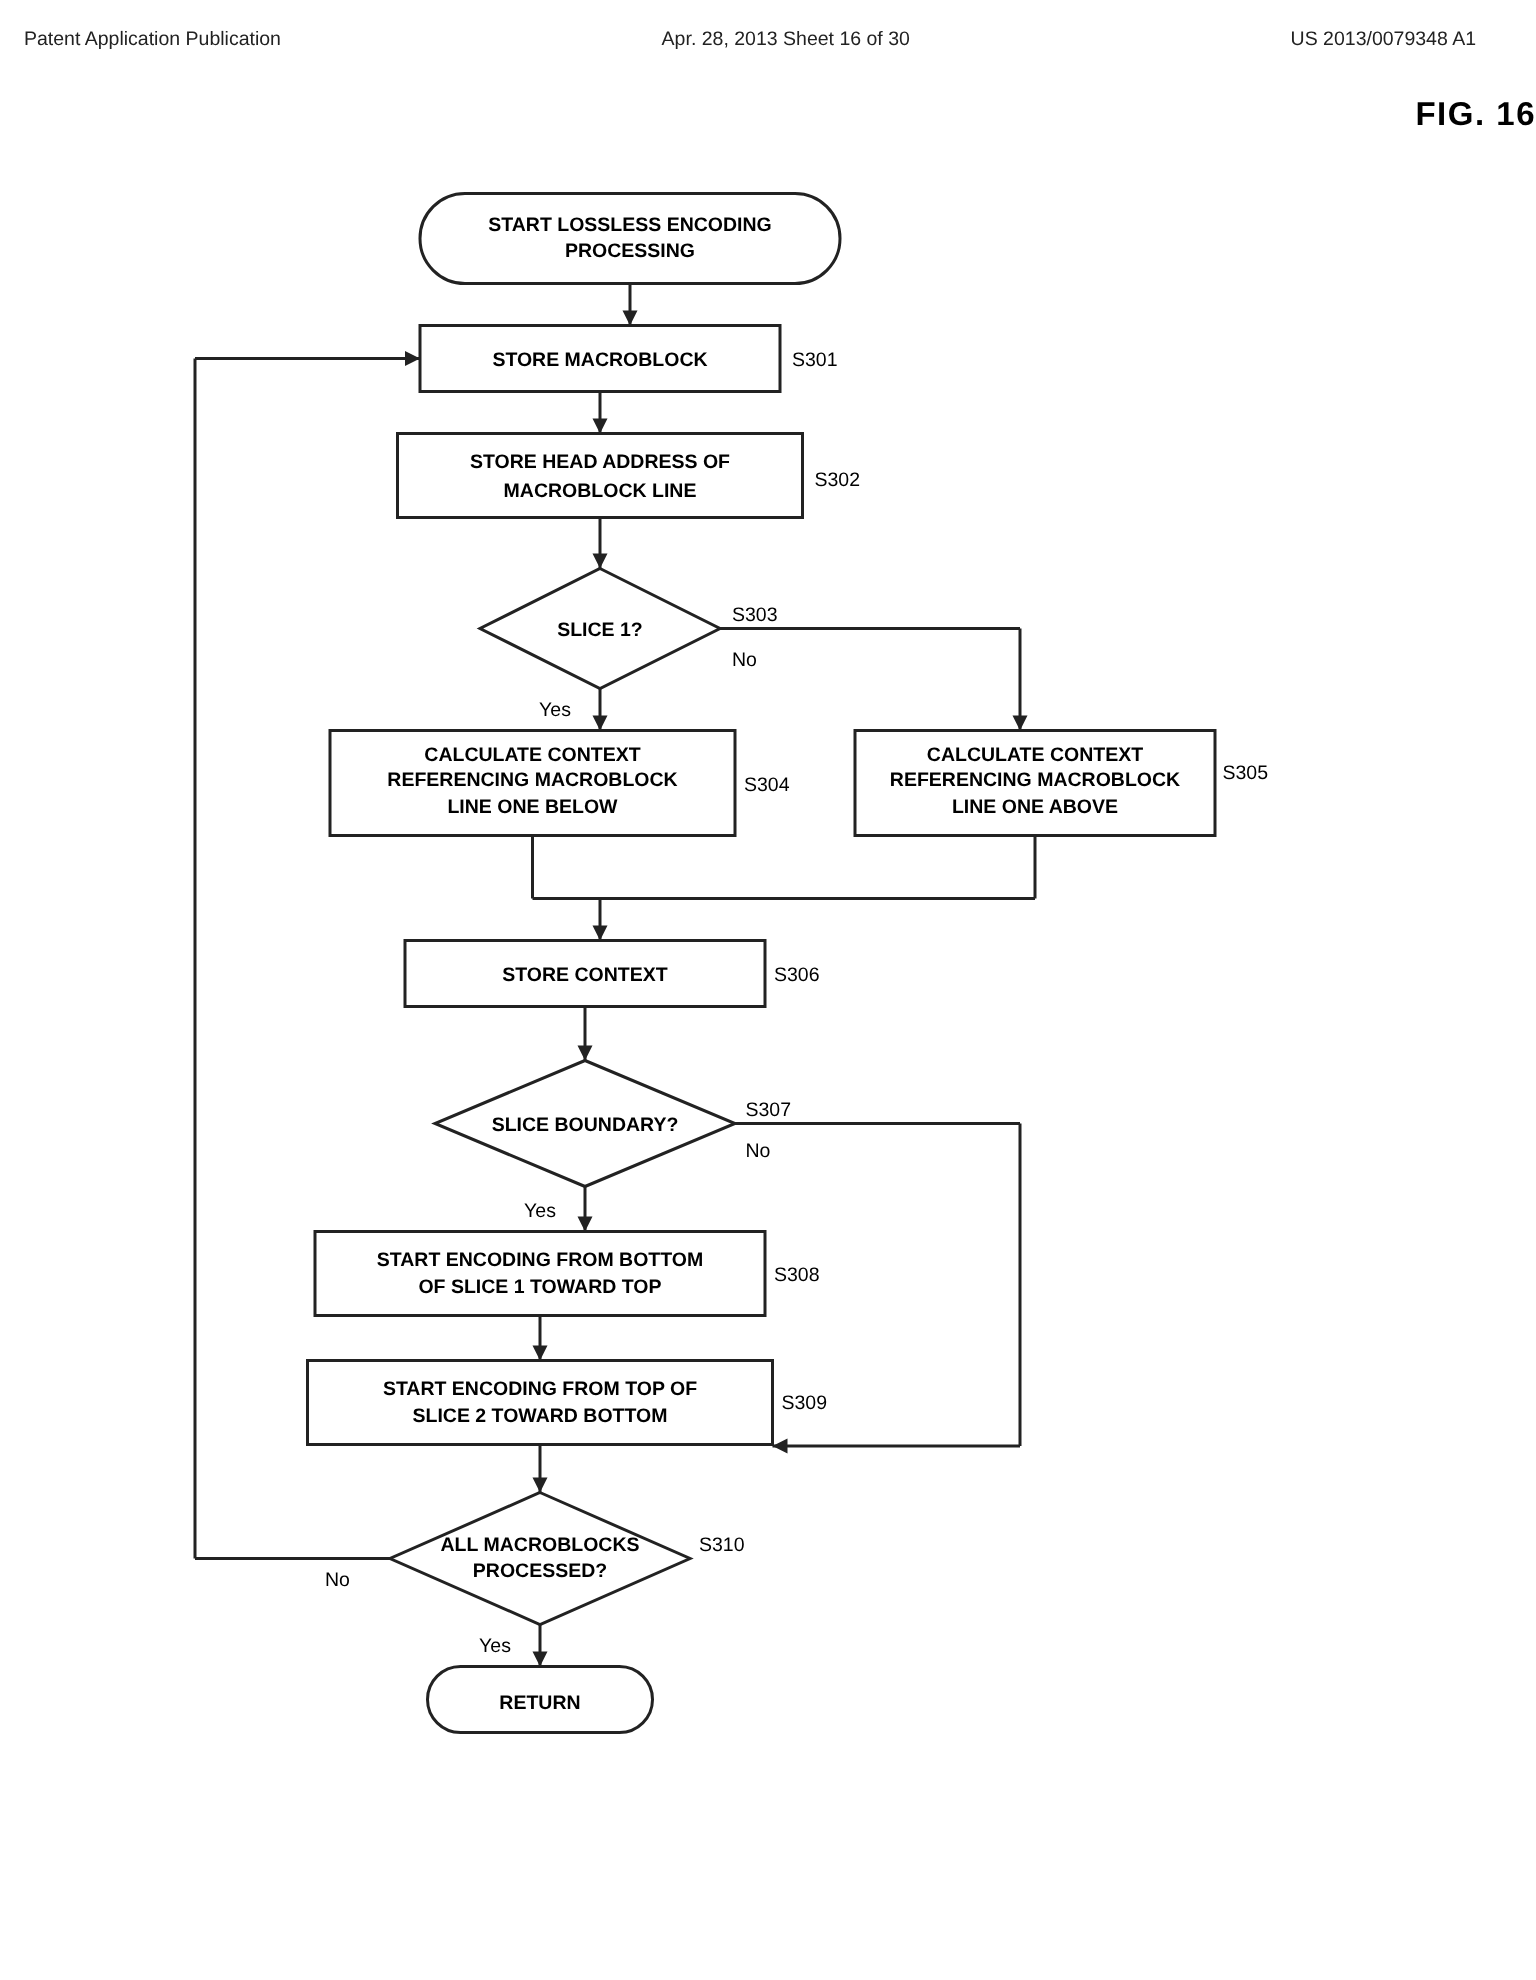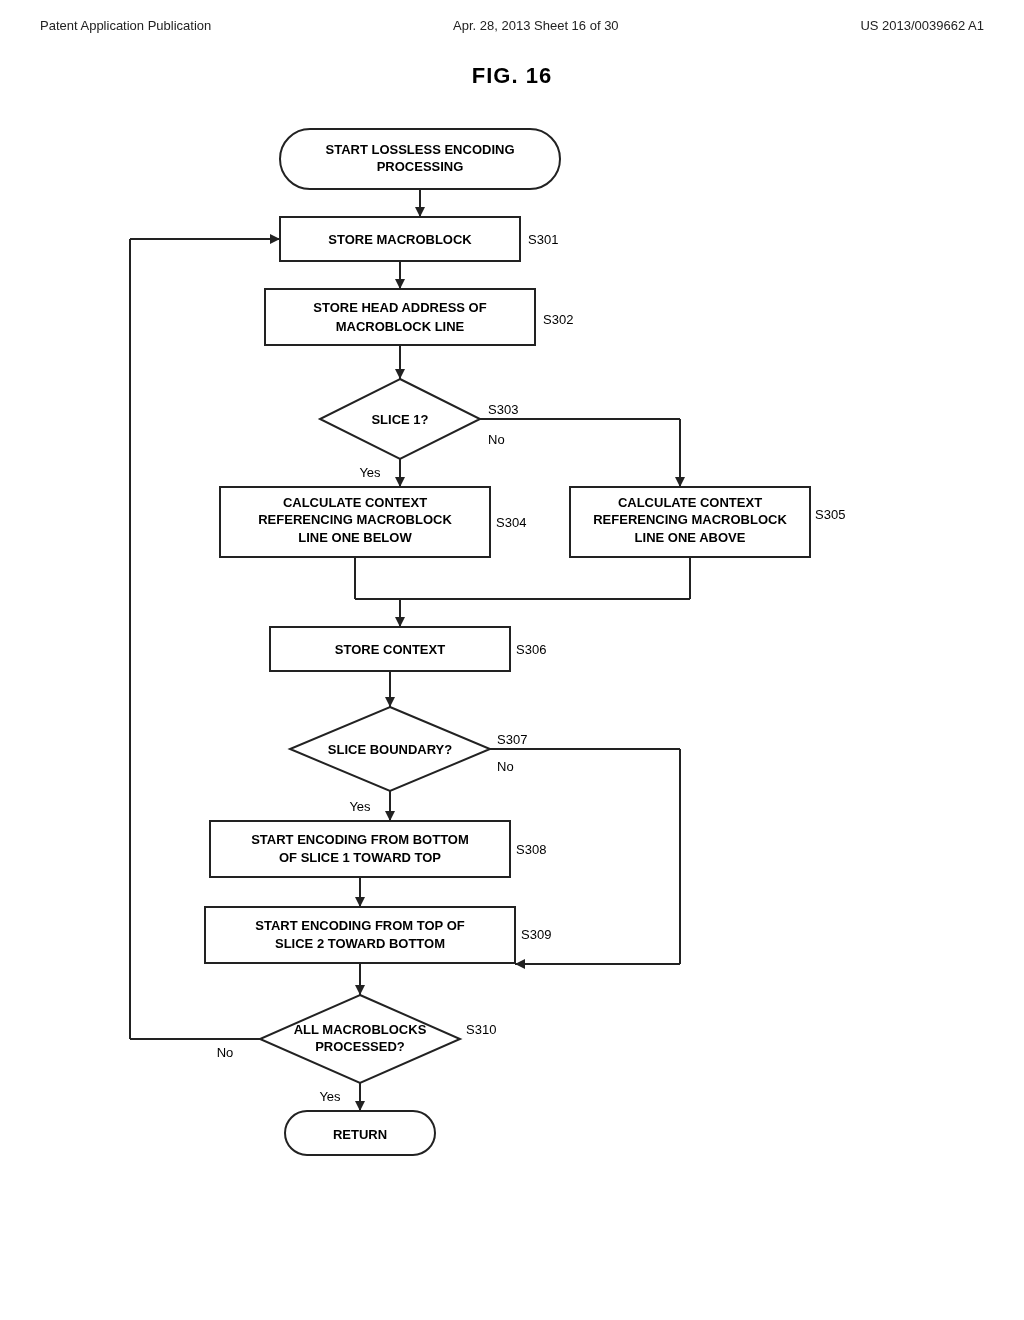--- a/index.html
+++ b/index.html
@@ -8,27 +8,27 @@
       height: 1320px;
       background: #fff;
       font-family: Arial, sans-serif;
       position: relative;
       overflow: hidden;
     }
 
     .header {
       display: flex;
       justify-content: space-between;
-      padding: 18px 40px 0 40px;
+      padding: 18px 40px 0 16px;
       font-size: 13px;
       color: #222;
     }
 
     .fig-title {
-      text-align: center;
+      text-align: right;
       font-size: 22px;
       font-weight: bold;
       margin-top: 30px;
       letter-spacing: 1px;
     }
 
     .diagram-container {
       position: relative;
       width: 100%;
       height: 1160px;
@@ -42,21 +42,21 @@
       width: 100%;
       height: 100%;
     }
   </style>
 </head>
 <body>
 
 <div class="header">
   <span>Patent Application Publication</span>
   <span>Apr. 28, 2013   Sheet 16 of 30</span>
-  <span>US 2013/0039662 A1</span>
+  <span>US 2013/0079348 A1</span>
 </div>
 
 <div class="fig-title">FIG. 16</div>
 
 <div class="diagram-container">
   <svg class="diagram-svg" viewBox="0 0 1024 1160" xmlns="http://www.w3.org/2000/svg">
 
     <rect x="280" y="30" width="280" height="60" rx="30" ry="30" fill="white" stroke="#222" stroke-width="2"></rect>
     <text x="420" y="55" text-anchor="middle" font-size="13" font-weight="bold" font-family="Arial">START LOSSLESS ENCODING</text>
     <text x="420" y="72" text-anchor="middle" font-size="13" font-weight="bold" font-family="Arial">PROCESSING</text>

